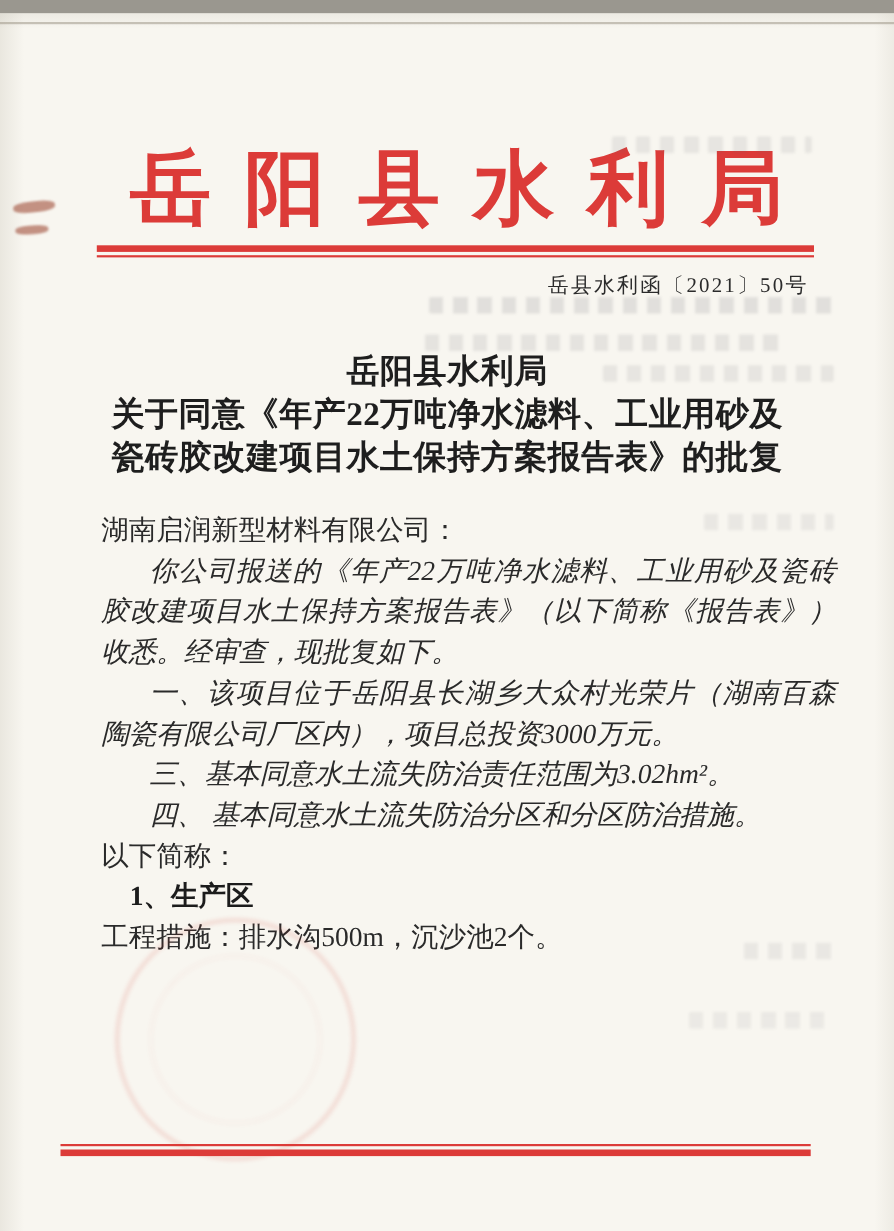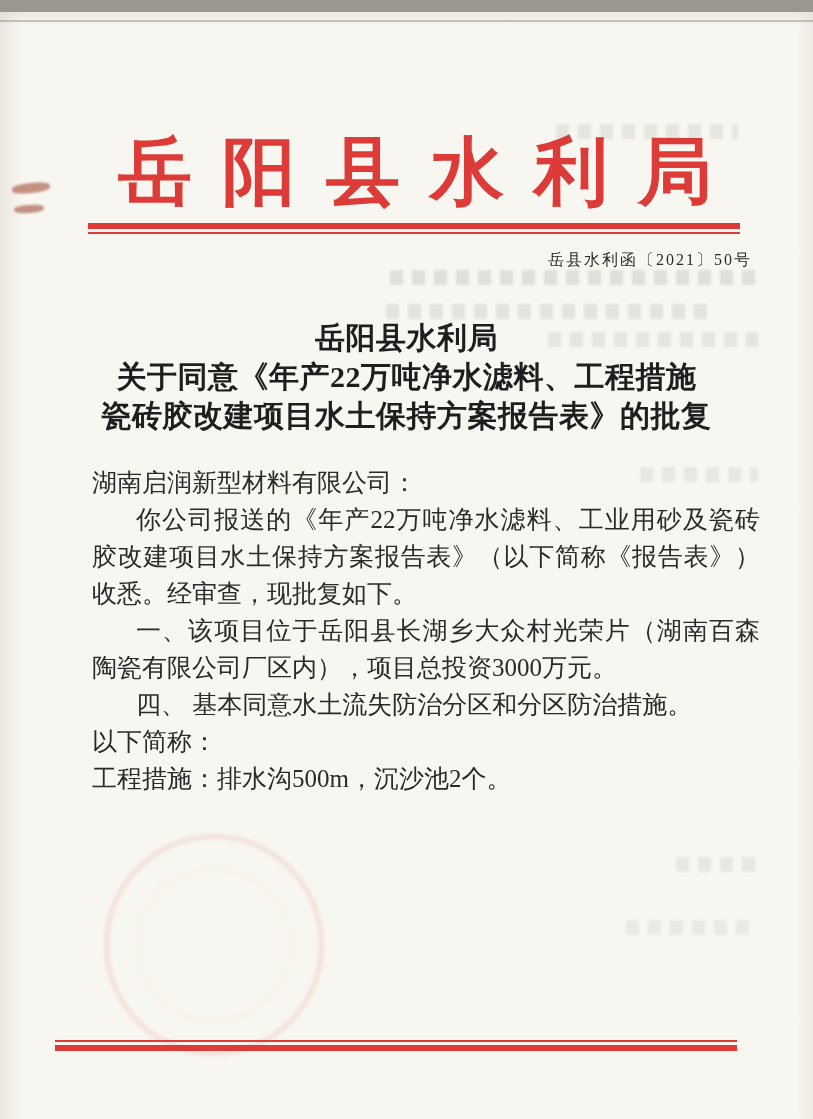--- a/index.html
+++ b/index.html
@@ -37,22 +37,22 @@
   }
   
   .rule-top{position:absolute;left:88px;top:211px;width:652px;}
   .rule-top .bar-thick{height:6px;background:#dc3b38;}
   .rule-top .bar-thin{height:2px;background:#dc3b38;margin-top:3px;}
   .rule-bottom{position:absolute;left:55px;top:1028px;width:682px;}
   .rule-bottom .bar-thin{height:2px;background:#dc3b38;margin-bottom:3px;}
   .rule-bottom .bar-thick{height:6px;background:#dc3b38;}
   
   .doc-number{
-    position:absolute;top:234px;right:61px;
-    font-size:16px;line-height:28px;
+    position:absolute;top:234px;right:78px;
+    font-size:19px;line-height:28px;
     color:#2b2b2b;
     letter-spacing:2px;
     white-space:nowrap;
   }
   
   .doc-title{
     position:absolute;top:306px;left:40px;width:733px;
     text-align:center;
     font-size:30px;line-height:39px;
     font-weight:bold;
@@ -60,21 +60,21 @@
     letter-spacing:0.5px;
   }
   
   .doc-body{
     position:absolute;top:452px;left:92px;width:668px;
     font-size:25px;line-height:37px;
     color:#2a2a2a;
     text-align:justify;
   }
   .doc-body p{margin:0;padding:0;}
-  .doc-body p.indent{text-indent:44px;}
+  .doc-body p.indent{text-indent:44px;font-style:italic;}
   .doc-body p.sub{text-indent:26px;}
   .doc-body p.bold{font-weight:bold;color:#1c1c1c;}
   
   .bleed{
     position:absolute;height:15px;
     background:repeating-linear-gradient(90deg, rgba(100,100,108,.22) 0 13px, rgba(100,100,108,0) 13px 22px);
     filter:blur(1.3px);
     border-radius:2px;
   }
   .smudge{
@@ -108,30 +108,32 @@
 
   <div class="rule-top">
     <div class="bar-thick"></div>
     <div class="bar-thin"></div>
   </div>
 
   <div class="doc-number">岳县水利函〔2021〕50号</div>
 
   <div class="doc-title">
     <div>岳阳县水利局</div>
-    <div>关于同意《年产22万吨净水滤料、工程措施</div>
+    <div>关于同意《年产22万吨净水滤料、工业用砂及</div>
     <div>瓷砖胶改建项目水土保持方案报告表》的批复</div>
   </div>
 
   <div class="doc-body">
     <p class="noindent">湖南启润新型材料有限公司：</p>
     <p class="indent">你公司报送的《年产22万吨净水滤料、工业用砂及瓷砖胶改建项目水土保持方案报告表》（以下简称《报告表》）收悉。经审查，现批复如下。</p>
     <p class="indent">一、该项目位于岳阳县长湖乡大众村光荣片（湖南百森陶瓷有限公司厂区内），项目总投资3000万元。</p>
+    <p class="indent">三、基本同意水土流失防治责任范围为3.02hm²。</p>
     <p class="indent">四、 基本同意水土流失防治分区和分区防治措施。</p>
     <p class="noindent">以下简称：</p>
+    <p class="sub bold">1、生产区</p>
     <p class="noindent">工程措施：排水沟500m，沉沙池2个。</p>
   </div>
 
   <div class="seal-bleed">
     <div class="inner"></div>
   </div>
 
   <div class="rule-bottom">
     <div class="bar-thin"></div>
     <div class="bar-thick"></div>

